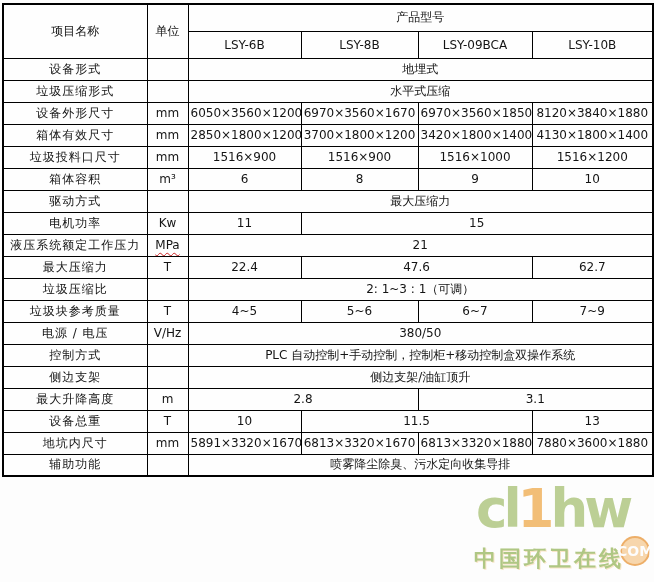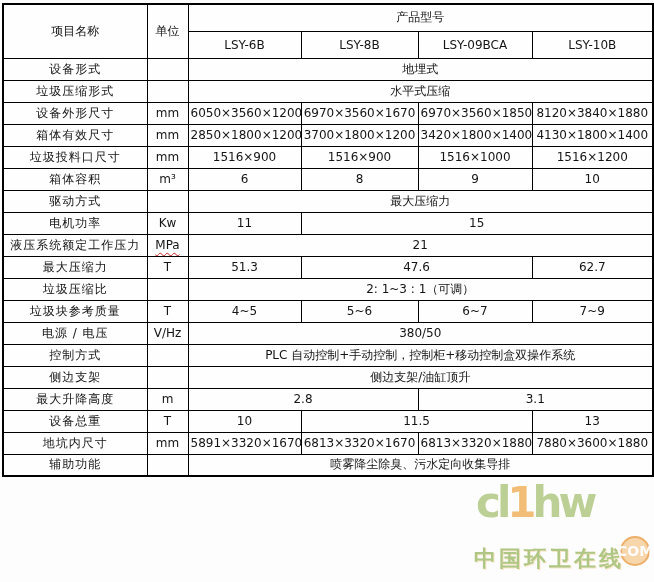--- a/index.html
+++ b/index.html
@@ -50,21 +50,21 @@
     width: 184px; height: 88px;
     pointer-events: none;
     mix-blend-mode: multiply;
     z-index: 5;
   }
   .wm-letters {
     position: absolute;
     left: 6px; top: -6px;
     font-family: "DejaVu Sans", sans-serif;
     font-weight: bold;
-    font-size: 42px;
+    font-size: 53px;
     letter-spacing: -4px;
     opacity: 0.72;
     line-height: 1;
   }
   .wm-site {
     position: absolute;
     left: 4px; top: 56px;
     font-size: 22px;
     font-weight: bold;
     letter-spacing: 3px;
@@ -167,21 +167,21 @@
           <td colspan="3">15</td>
         </tr>
         <tr class="data">
           <td class="rowlabel">液压系统额定工作压力</td>
           <td class="wavy-unit">MPa</td>
           <td colspan="4">21</td>
         </tr>
         <tr class="data">
           <td class="rowlabel">最大压缩力</td>
           <td>T</td>
-          <td>51.3</td>
+          <td>22.4</td>
           <td colspan="2">47.6</td>
           <td>62.7</td>
         </tr>
         <tr class="data">
           <td class="rowlabel">垃圾压缩比</td>
           <td></td>
           <td colspan="4">2: 1~3 : 1（可调）</td>
         </tr>
         <tr class="data">
           <td class="rowlabel">垃圾块参考质量</td>

